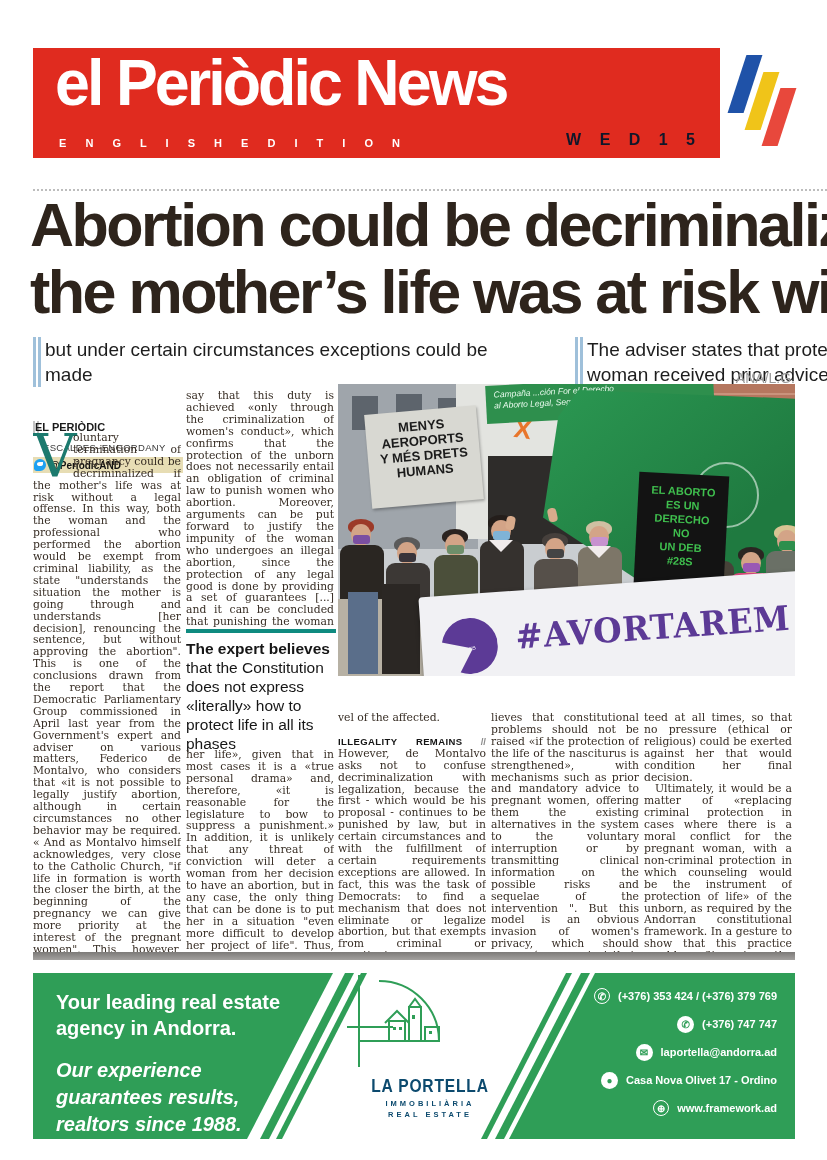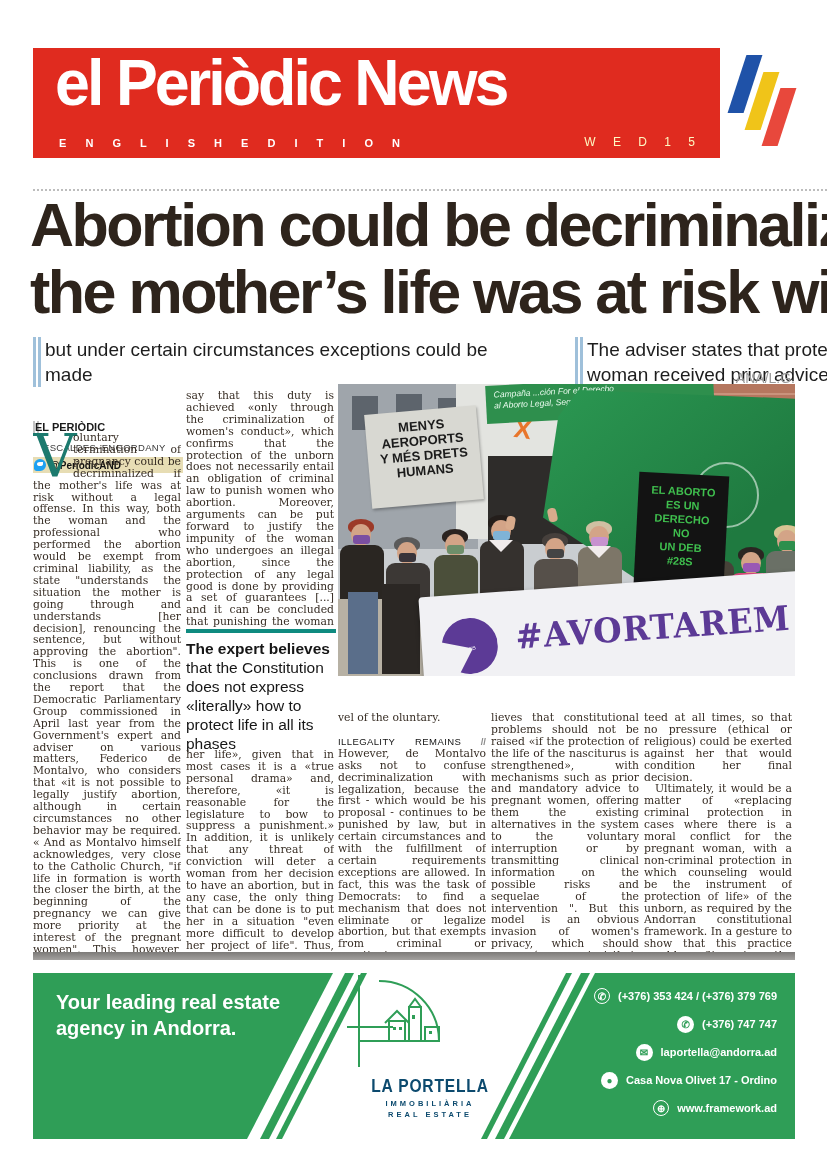--- a/index.html
+++ b/index.html
@@ -6,22 +6,22 @@
   .page{position:relative;width:827px;height:1160px;background:#fff;overflow:hidden;
         font-family:"Liberation Sans",sans-serif;}
 
   
   .masthead{position:absolute;left:33px;top:48px;width:687px;height:110px;background:#e02b1f;}
   .mast-title{position:absolute;left:22px;top:-2px;width:660px;height:86px;color:#fff;
       font-weight:bold;font-size:64px;letter-spacing:-3px;white-space:nowrap;overflow:hidden;
       transform:scaleX(.98);transform-origin:left top;}
   .mast-edition{position:absolute;left:26px;bottom:9px;color:#fff;font-weight:bold;
       font-size:11px;letter-spacing:8px;white-space:nowrap;}
-  .mast-date{position:absolute;right:18px;bottom:9px;color:#fef9c3;font-weight:normal;
-      font-size:12px;letter-spacing:7px;white-space:nowrap;}
+  .mast-date{position:absolute;right:18px;bottom:9px;color:#0f172a;font-weight:bold;
+      font-size:16px;letter-spacing:7px;white-space:nowrap;}
   .mast-logo{position:absolute;left:723px;top:55px;width:75px;height:96px;}
   .slash{position:absolute;width:16px;height:58px;transform:skewX(-18deg);}
   .slash.blue{left:14px;top:0;background:#1f52a8;}
   .slash.yellow{left:31px;top:17px;background:#f0c419;}
   .slash.red{left:48px;top:33px;background:#e8483c;}
 
   
   .kicker{position:absolute;left:33px;top:161px;width:794px;height:24px;font-size:18px;
       font-weight:bold;white-space:nowrap;overflow:hidden;}
   .kicker .k-red{color:#c9251c;}
@@ -60,21 +60,21 @@
   .c1{left:33px;top:432px;height:521px;}
   .c2a{left:186px;top:390px;height:237px;}
   .c2b{left:186px;top:749px;height:204px;}
   .c3{left:338px;top:712px;height:241px;}
   .c4{left:491px;top:712px;height:241px;}
   .c5{left:644px;top:712px;height:241px;}
   .col p{margin:0;}
   .col p.indent{text-indent:11px;}
   .dropcap{float:left;width:40px;height:46px;font-size:60px;line-height:48px;color:#1c7a6e;
       font-family:"DejaVu Serif",serif;font-weight:normal;}
-  .runin{font-family:"Liberation Sans",sans-serif;font-weight:normal;font-size:9.5px;
+  .runin{font-family:"Liberation Sans",sans-serif;font-weight:bold;font-size:9.5px;
       letter-spacing:.4px;color:#141414;}
   .runin-sep{font-family:"Liberation Sans",sans-serif;color:#8a8a8a;font-weight:bold;font-size:9.5px;}
   .lead-gap{height:12px;}
 
   
   .pullquote{position:absolute;left:186px;top:629px;width:150px;height:116px;
       border-top:4px solid #0f8b80;padding-top:6px;font-size:15.5px;line-height:19px;color:#161616;}
   .pullquote .pq-bold{font-weight:bold;}
 
   
@@ -197,21 +197,21 @@
 
   <div class="pullquote">
     <span class="pq-bold">The expert believes</span><span> that the Constitution does not express «literally» how to protect life in all its phases</span>
   </div>
 
   <div class="col c2b">
     <p>her life», given that in most cases it is a «true personal drama» and, therefore, «it is reasonable for the legislature to bow to suppress a punishment.» In addition, it is unlikely that any threat of conviction will deter a woman from her decision to have an abortion, but in any case, the only thing that can be done is to put her in a situation "even more difficult to develop her project of life". Thus, «it does not seem very correct to lead the pregnant woman to exclusion, discrimination or fear», nor would it be justified to replace the criminal penalty with an economic sanction, as this would not be «equitable» because its real impact would depend on the economic le-</p>
   </div>
 
   <div class="col c3">
-    <p>vel of the oluntary.</p>
+    <p>vel of the affected.</p>
     <div class="lead-gap"></div>
     <p><span class="runin">ILLEGALITY REMAINS</span><span class="runin-sep"> // </span><span>However, de Montalvo asks not to confuse decriminalization with legalization, because the first - which would be his proposal - continues to be punished by law, but in certain circumstances and with the fulfillment of certain requirements exceptions are allowed. In fact, this was the task of Democrats: to find a mechanism that does not eliminate or legalize abortion, but that exempts from criminal or sanctioning consequences both women who practice it voluntarily and the health personnel who perform it or who report it to Justice. Thus, de Montalvo be-</span></p>
   </div>
 
   <div class="col c4">
     <p>lieves that constitutional problems should not be raised «if the protection of the life of the nasciturus is strengthened», with mechanisms such as prior and mandatory advice to pregnant women, offering them the existing alternatives in the system to the voluntary interruption or by transmitting clinical information on the possible risks and sequelae of the intervention ". But this model is an obvious invasion of women's privacy, which should expose (even against their will) their personal conflict in front of strangers appointed by law. However, de Montalvo believes that the harm to a woman's privacy «does not seem excessive» if her dignity is guaran-</p>
   </div>
 
   <div class="col c5">
     <p>teed at all times, so that no pressure (ethical or religious) could be exerted against her that would condition her final decision.</p>
@@ -342,20 +342,21 @@
     <svg width="762" height="166" viewBox="0 0 762 166">
       <path d="M0,0 H300 L214,166 H0 Z" fill="#2f9e57"></path>
       <path d="M312,0 h9 L236,166 h-9 Z" fill="#2f9e57"></path>
       <path d="M328,0 h6 L249,166 h-6 Z" fill="#2f9e57"></path>
       <path d="M562,0 H762 V166 H476 Z" fill="#2f9e57"></path>
       <path d="M548,0 h9 L471,166 h-9 Z" fill="#2f9e57"></path>
       <path d="M533,0 h6 L454,166 h-6 Z" fill="#2f9e57"></path>
     </svg>
 
     <div class="ad-head">Your leading real estate agency in Andorra.</div>
+    <div class="ad-tag">Our experience guarantees results, realtors since 1988.</div>
 
     <div class="ad-logo">
       <svg class="lp-art" width="100" height="96" viewBox="0 0 100 96">
         <g stroke="#2f9e57" stroke-width="2" fill="none">
           <line x1="14" y1="0" x2="14" y2="92"></line>
           <line x1="2" y1="52" x2="48" y2="52"></line>
           <path d="M34,6 A60,60 0 0 1 94,66"></path>
           <line x1="14" y1="66" x2="94" y2="66"></line>
           <rect x="44" y="46" width="16" height="20"></rect>
           <path d="M40,48 L52,36 L64,48"></path>

